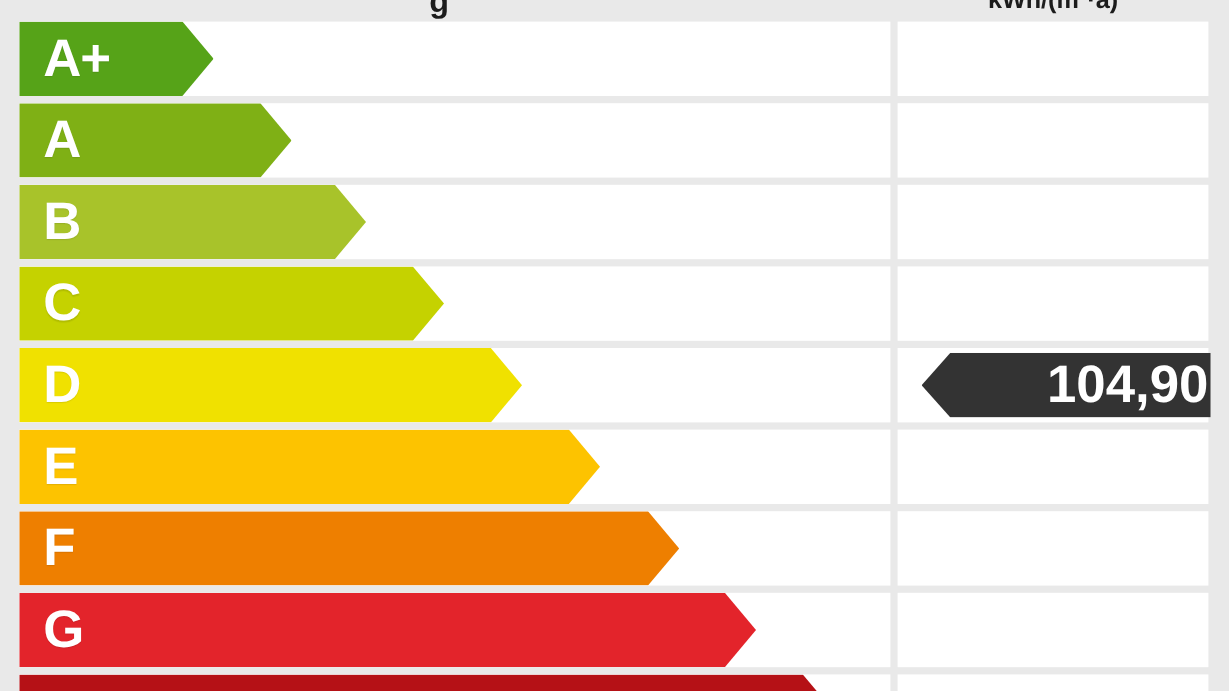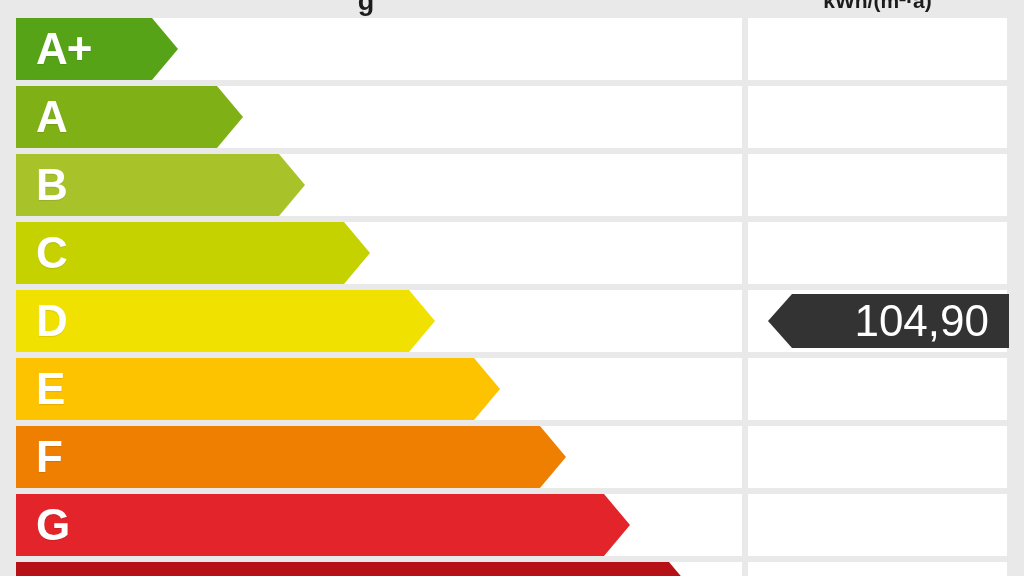--- a/index.html
+++ b/index.html
@@ -124,23 +124,23 @@
     background: #333333;
     -webkit-clip-path: polygon(24px 0, 100% 0, 100% 100%, 24px 100%, 0 50%);
     clip-path: polygon(24px 0, 100% 0, 100% 100%, 24px 100%, 0 50%);
     display: flex;
     align-items: center;
     justify-content: flex-end;
   }
   .marker-value {
     color: #ffffff;
     font-size: 44px;
-    font-weight: normal;
+    font-weight: bold;
     line-height: 1;
-    padding-right: 20px;
+    padding-right: 2px;
     white-space: nowrap;
   }
 </style>
 </head>
 <body>
 
 <div id="label-root">
 
   <div class="header-row">
     <div class="header-left">g</div>

